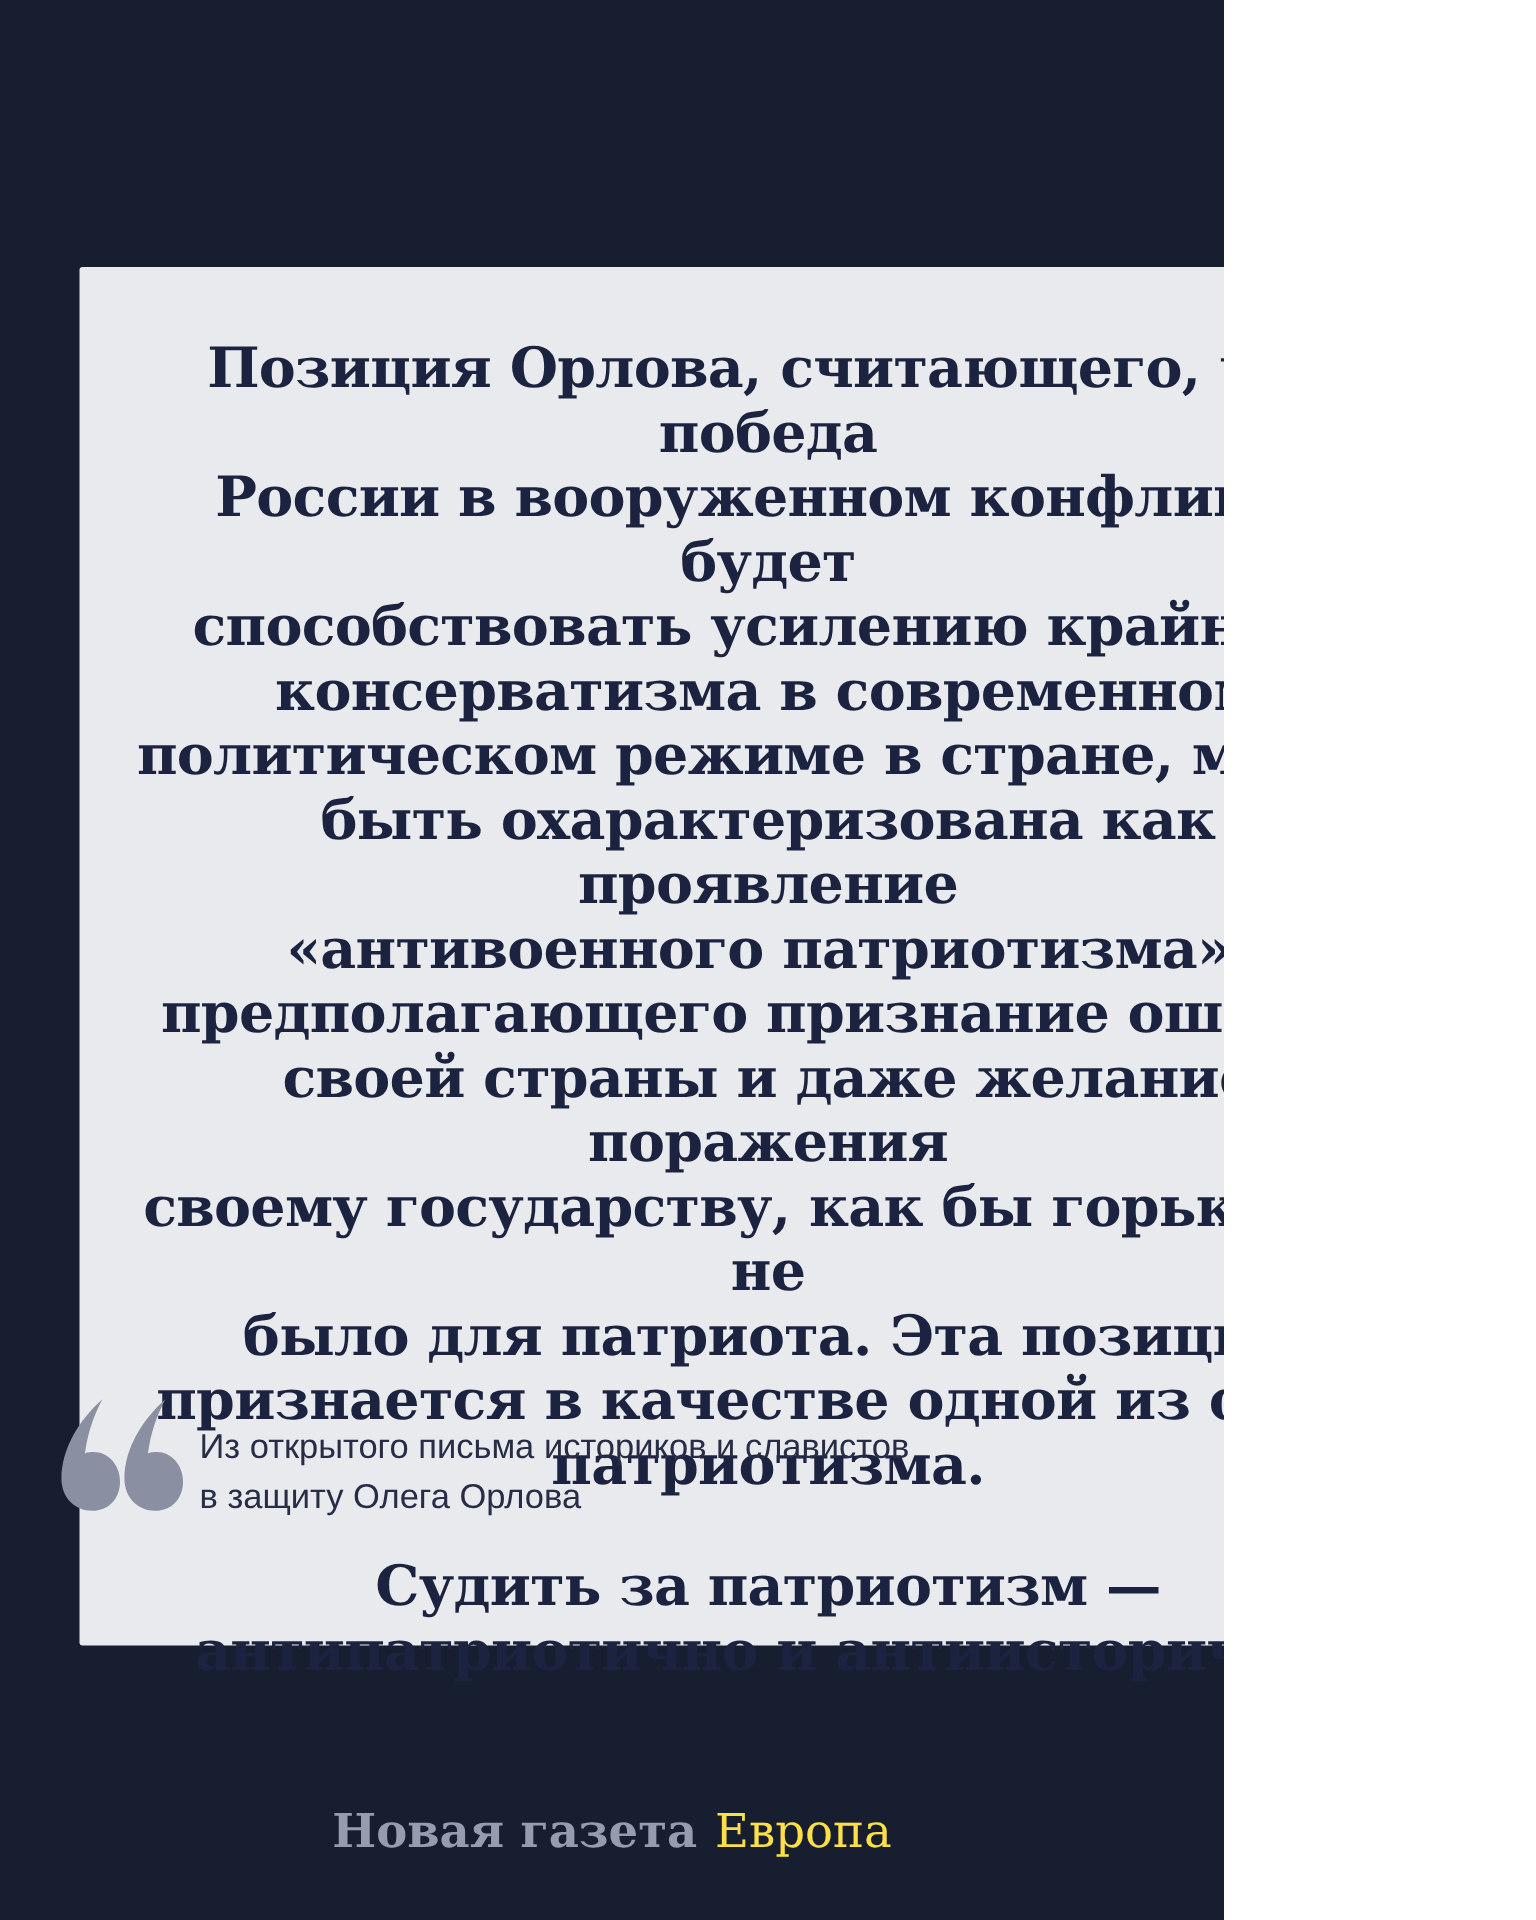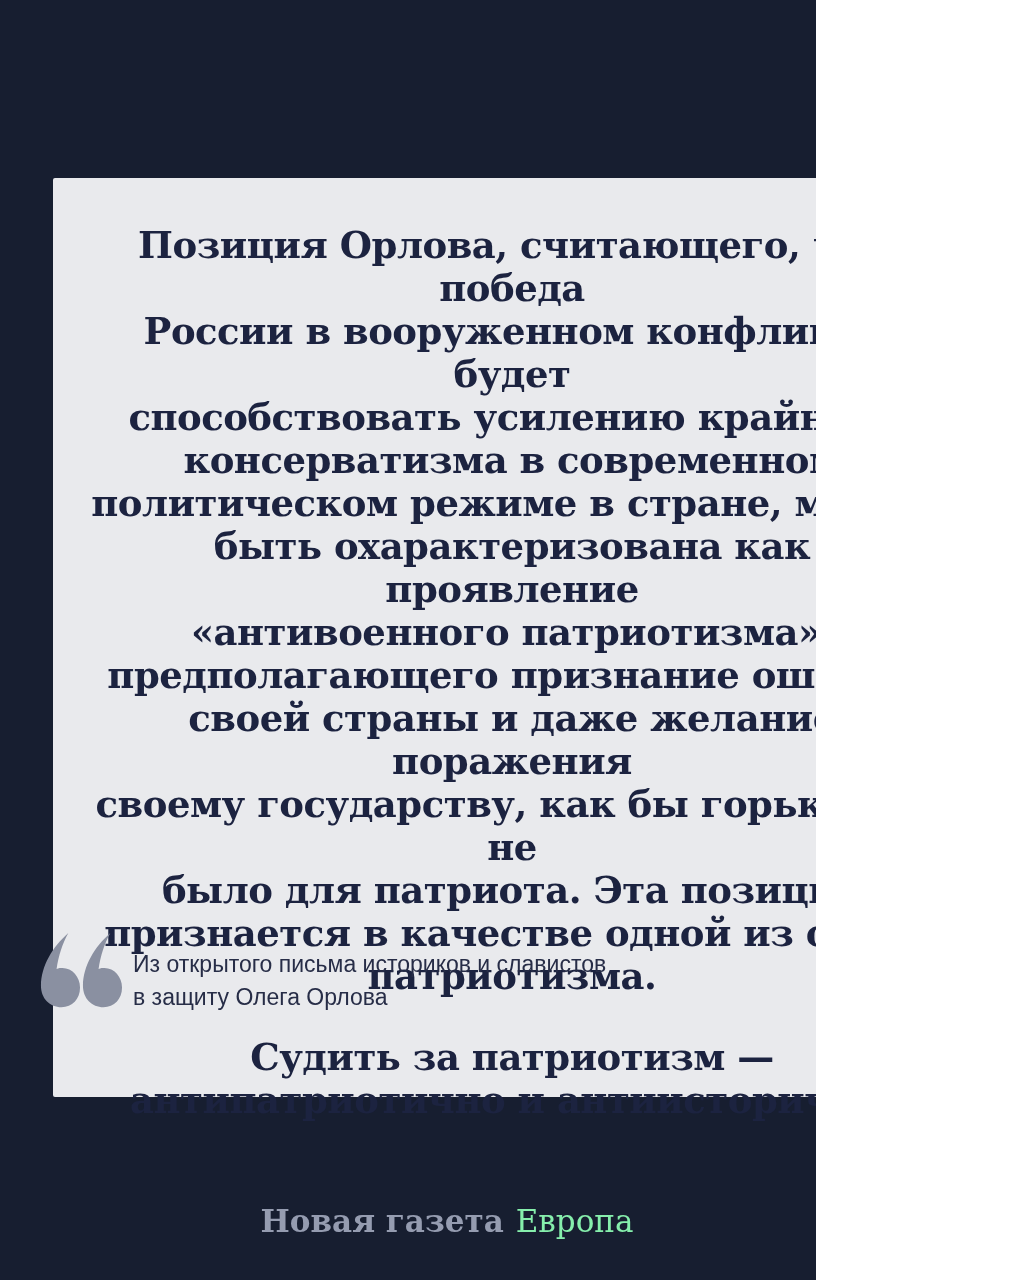--- a/index.html
+++ b/index.html
@@ -68,28 +68,27 @@
     position: absolute;
     left: 0;
     top: 1203px;
     width: 100%;
     display: flex;
     justify-content: center;
     align-items: flex-start;
     gap: 12px;
     font-family: "DejaVu Serif", "Liberation Serif", serif;
     font-size: 31px;
-    margin-left: 39px;
   }
   .brand-bold {
     color: #959cb0;
     font-weight: bold;
   }
   .brand-light {
-    color: #86efac;
+    color: #fde047;
     font-weight: normal;
   }
 </style>
 </head>
 <body>
 
 <div class="page">
 
   <div class="card">
 

